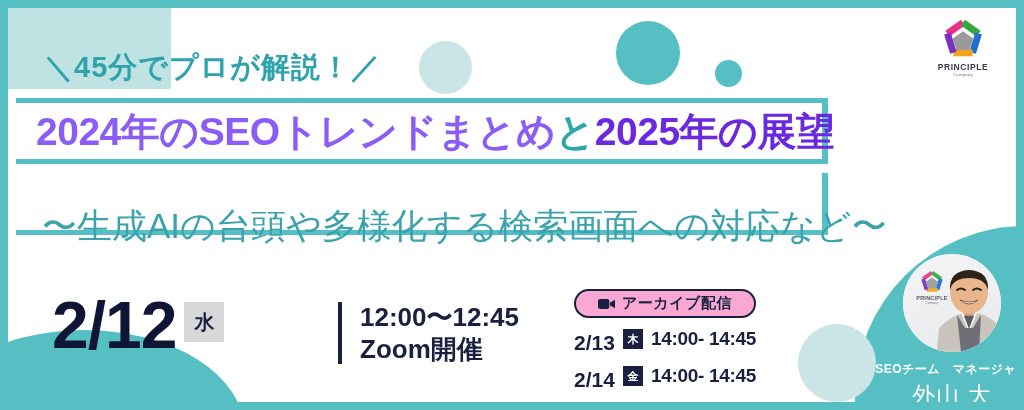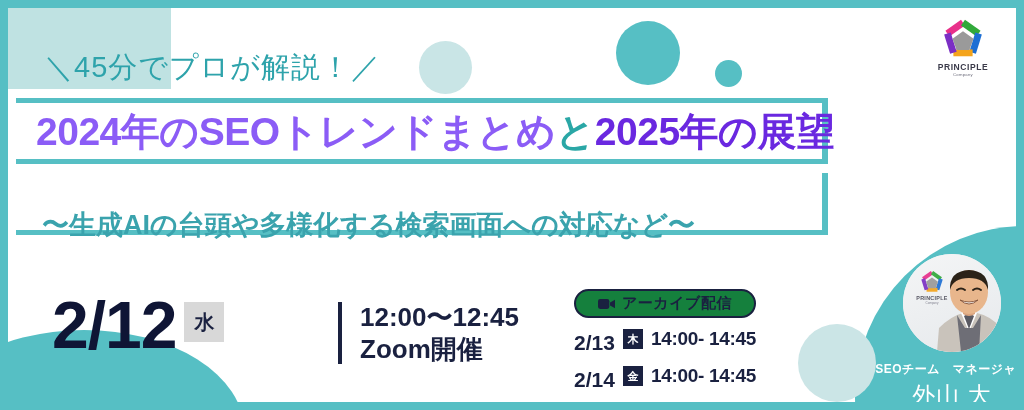--- a/index.html
+++ b/index.html
@@ -75,21 +75,21 @@
   }
   #logo-top .subword {
     font-size: 4.2px; color: #6b6b7a; letter-spacing: .3px; line-height: 1.2;
   }
 
   
   #kicker {
     position: absolute;
     left: 36px; top: 40px;
     font-size: 29px;
-    font-weight: normal;
+    font-weight: bold;
     color: #2ea3ab;
     letter-spacing: 1px;
     white-space: nowrap;
     z-index: 5;
   }
 
   
   #title-box {
     position: absolute;
     left: 8px; top: 90px;
@@ -117,22 +117,22 @@
     position: absolute;
     left: 8px; top: 165px;
     width: 812px; height: 62px;
     border-bottom: 5px solid #56bfc4;
     border-right: 6px solid #56bfc4;
     display: flex; align-items: center;
     background: #ffffff;
     z-index: 5;
   }
   #subtitle-text {
-    font-size: 27px;
-    font-weight: bold;
+    font-size: 35px;
+    font-weight: normal;
     color: #3aa3ad;
     white-space: nowrap;
     padding-left: 26px;
     letter-spacing: 0px;
     line-height: 1;
     margin-top: 48px;
   }
 
   
   #date-block {
@@ -180,21 +180,21 @@
   #archive-block {
     position: absolute;
     left: 566px; top: 281px;
     z-index: 6;
   }
   #archive-pill {
     display: inline-flex; align-items: center; gap: 7px;
     border: 2px solid #1a2140;
     border-radius: 16px;
     padding: 3px 22px;
-    background: #15803d;
+    background: #f9a8d4;
   }
   #archive-pill .label {
     font-size: 15px; font-weight: bold; color: #1a2140; letter-spacing: .5px;
     white-space: nowrap;
   }
   .cam-icon { width: 17px; height: 12px; display: block; }
   .arch-row {
     display: flex; align-items: center; gap: 8px;
     margin-top: 5px;
     white-space: nowrap;

